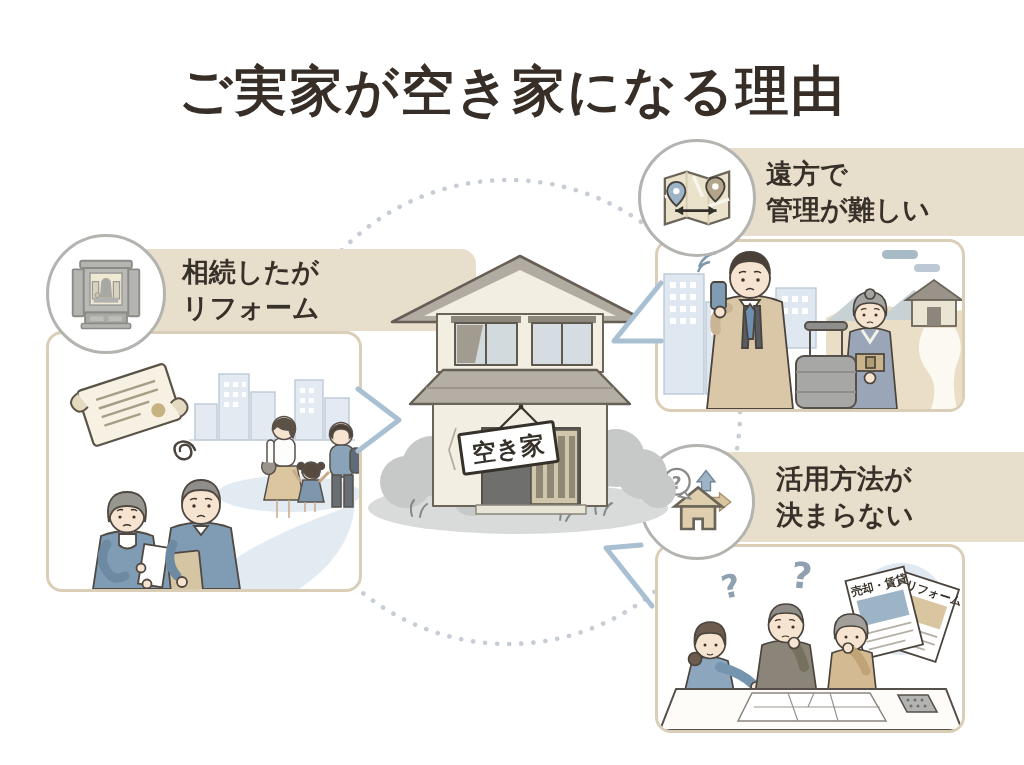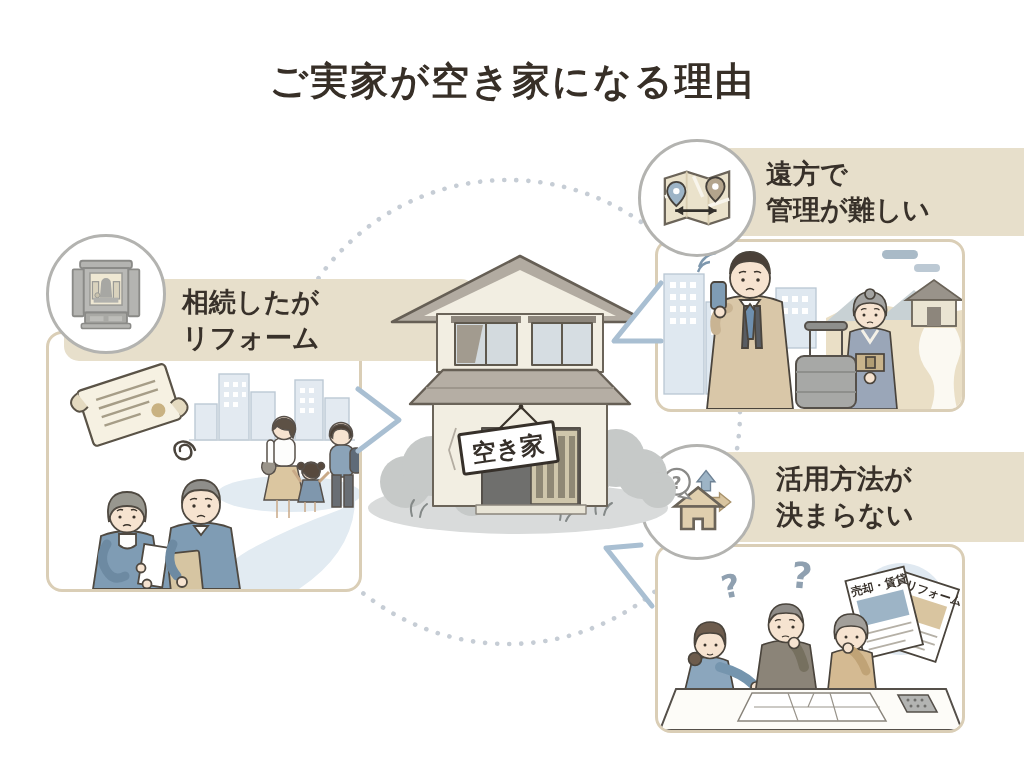--- a/index.html
+++ b/index.html
@@ -3,21 +3,21 @@
 <meta charset="utf-8">
 <style>
   html,body{margin:0;padding:0;background:#ffffff;}
   .canvas{
     position:relative;width:1024px;height:765px;margin:0 auto;
     background:#ffffff;overflow:hidden;
     font-family:"DejaVu Sans",sans-serif;
   }
   .title{
     position:absolute;left:0;top:56px;width:1024px;
-    text-align:center;font-size:38px;font-weight:800;letter-spacing:2px;
+    text-align:center;font-size:53px;font-weight:800;letter-spacing:2px;
     color:#372f27;
   }
   svg.layer{position:absolute;left:0;top:0;pointer-events:none;}
   .panel-header{
     position:absolute;background:#e7dfcb;border-radius:15px;
     display:flex;flex-direction:column;justify-content:center;
     color:#38312a;font-weight:800;font-size:27px;line-height:1.32;
     z-index:11;
   }
   .panel-body{
@@ -35,21 +35,21 @@
 <body>
 
 <div class="canvas">
 
   <div class="title">ご実家が空き家になる理由</div>
 
   <svg class="layer" width="1024" height="765" viewBox="0 0 1024 765" style="z-index:1">
     <circle cx="508" cy="412" r="232" fill="none" stroke="#c6cdd5" stroke-width="4.6" stroke-linecap="round" stroke-dasharray="0.1 12"></circle>
   </svg>
 
-  <div class="panel-header" style="left:64px;top:249px;width:294px;height:82px;padding-left:118px;margin-top:30px;">
+  <div class="panel-header" style="left:64px;top:249px;width:294px;height:82px;padding-left:118px;">
     <div>相続したが</div>
     <div>リフォーム</div>
   </div>
   <div class="icon-circle" style="left:46px;top:234px;width:120px;height:120px;">
     <svg width="74" height="74" viewBox="0 0 60 60">
       <rect x="9" y="3" width="42" height="6" rx="2" fill="#b4b4b1" stroke="#8a8a87" stroke-width="1.5"></rect>
       <rect x="3" y="10" width="9" height="38" rx="1" fill="#b4b4b1" stroke="#8a8a87" stroke-width="1.5"></rect>
       <rect x="48" y="10" width="9" height="38" rx="1" fill="#b4b4b1" stroke="#8a8a87" stroke-width="1.5"></rect>
       <rect x="12" y="9" width="36" height="36" fill="#b9b9b6" stroke="#8a8a87" stroke-width="1.5"></rect>
       <rect x="17" y="13" width="26" height="26" fill="#efe8d3" stroke="#9a9a96" stroke-width="1.2"></rect>

